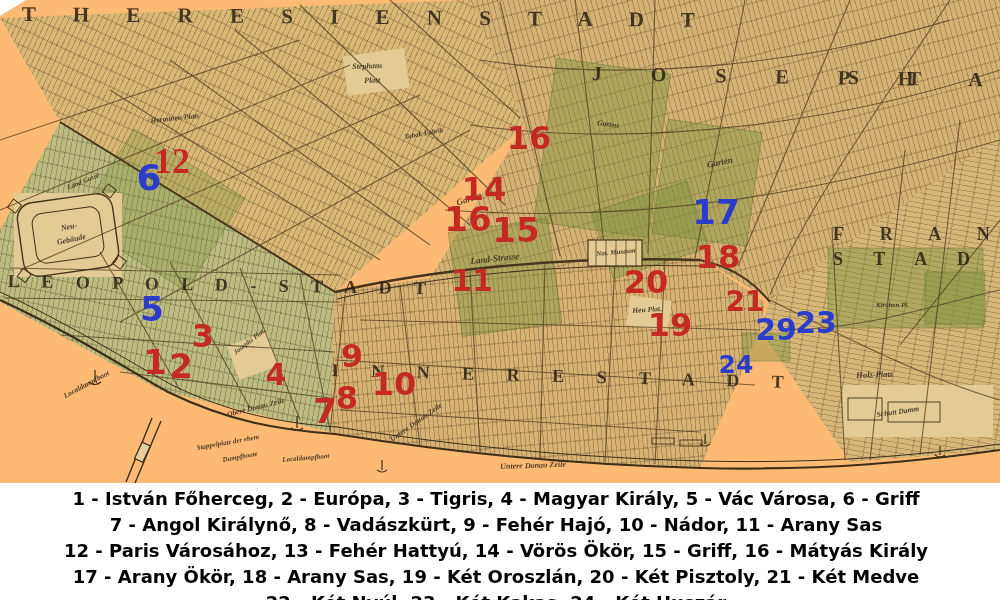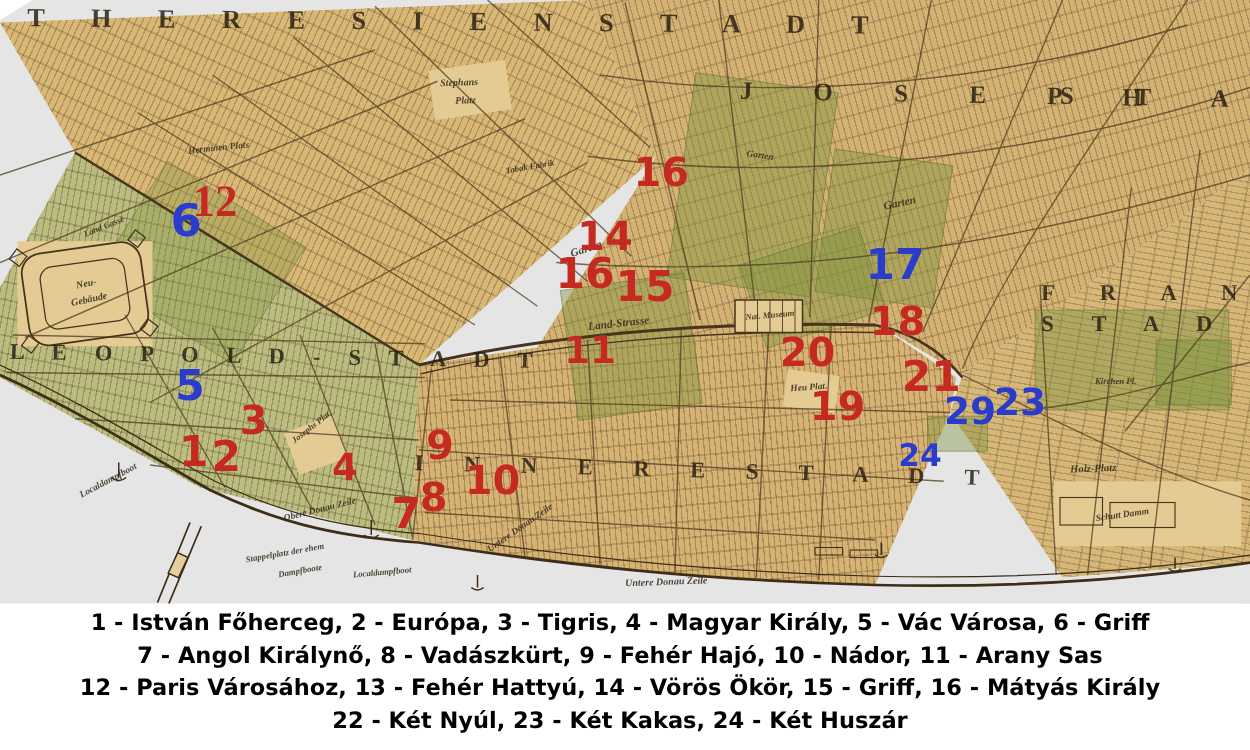--- a/index.html
+++ b/index.html
@@ -1,18 +1,18 @@
 <!DOCTYPE html>
 <html><head>
 <meta charset="utf-8">
 <style>
   html,body{margin:0;padding:0;background:#fff;}
   .stage{position:relative;width:1000px;height:600px;overflow:hidden;background:#fff;
          font-family:"DejaVu Sans","Liberation Sans",sans-serif;}
-  .map{position:absolute;left:0;top:0;width:1000px;height:483px;background:#e5e5e5;overflow:hidden;}
+  .map{position:absolute;left:0;top:0;width:1000px;height:483px;background:#fdba74;overflow:hidden;}
   .district{position:absolute;inset:0;}
   .d-ther{background:
       repeating-linear-gradient(115deg, rgba(72,52,28,.30) 0 1px, transparent 1px 5px),
       repeating-linear-gradient(25deg, rgba(72,52,28,.22) 0 1.5px, transparent 1.5px 15px),
       #d9b876;
       clip-path:polygon(0px 18px,470px 0px,525px 125px,335px 292px,60px 122px);}
   .d-jos{background:
       repeating-linear-gradient(75deg, rgba(72,52,28,.28) 0 1px, transparent 1px 5px),
       repeating-linear-gradient(-15deg, rgba(72,52,28,.20) 0 1.5px, transparent 1.5px 17px),
       #d4b273;
@@ -220,26 +220,27 @@
         <div class="marker" style="left: 472px; top: 281px; font-size: 30px; color: rgb(196, 42, 32);">11</div>
         <div class="marker" style="left: 172px; top: 161px; font-size: 36px; color: rgb(196, 42, 32); font-family: Liberation Serif, serif;">12</div>
         <div class="marker" style="left: 468px; top: 219px; font-size: 34px; color: rgb(196, 42, 32);">16</div>
         <div class="marker" style="left: 484px; top: 189px; font-size: 32px; color: rgb(196, 42, 32);">14</div>
         <div class="marker" style="left: 516px; top: 214px; font-size: 34px; color: rgb(196, 42, 32); margin-top: 16px;">15</div>
         <div class="marker" style="left: 529px; top: 138px; font-size: 32px; color: rgb(196, 42, 32);">16</div>
         <div class="marker" style="left: 716px; top: 212px; font-size: 34px; color: rgb(43, 60, 201);">17</div>
         <div class="marker" style="left: 718px; top: 257px; font-size: 32px; color: rgb(196, 42, 32);">18</div>
         <div class="marker" style="left: 670px; top: 325px; font-size: 32px; color: rgb(196, 42, 32);">19</div>
         <div class="marker" style="left: 646px; top: 282px; font-size: 32px; color: rgb(196, 42, 32);">20</div>
-        <div class="marker" style="left: 745px; top: 302px; font-size: 34px; color: rgb(196, 42, 32);">21</div>
+        <div class="marker" style="left: 745px; top: 302px; font-size: 28px; color: rgb(196, 42, 32);">21</div>
         <div class="marker" style="left: 776px; top: 330px; font-size: 30px; color: rgb(43, 60, 201);">29</div>
         <div class="marker" style="left: 816px; top: 323px; font-size: 30px; color: rgb(43, 60, 201);">23</div>
         <div class="marker" style="left: 736px; top: 364px; font-size: 25px; color: rgb(43, 60, 201);">24</div>
       </div>
   </div>
 
   <div class="legend">
     <div class="legend-line">1 - István Főherceg, 2 - Európa, 3 - Tigris, 4 - Magyar Király, 5 - Vác Városa, 6 - Griff</div>
     <div class="legend-line">7 - Angol Királynő, 8 - Vadászkürt, 9 - Fehér Hajó, 10 - Nádor, 11 - Arany Sas</div>
     <div class="legend-line">12 - Paris Városához, 13 - Fehér Hattyú, 14 - Vörös Ökör, 15 - Griff, 16 - Mátyás Király</div>
+    <div class="legend-line">17 - Arany Ökör, 18 - Arany Sas, 19 - Két Oroszlán, 20 - Két Pisztoly, 21 - Két Medve</div>
     <div class="legend-line">22 - Két Nyúl, 23 - Két Kakas, 24 - Két Huszár</div>
   </div>
 </div>
 
 </body></html>

